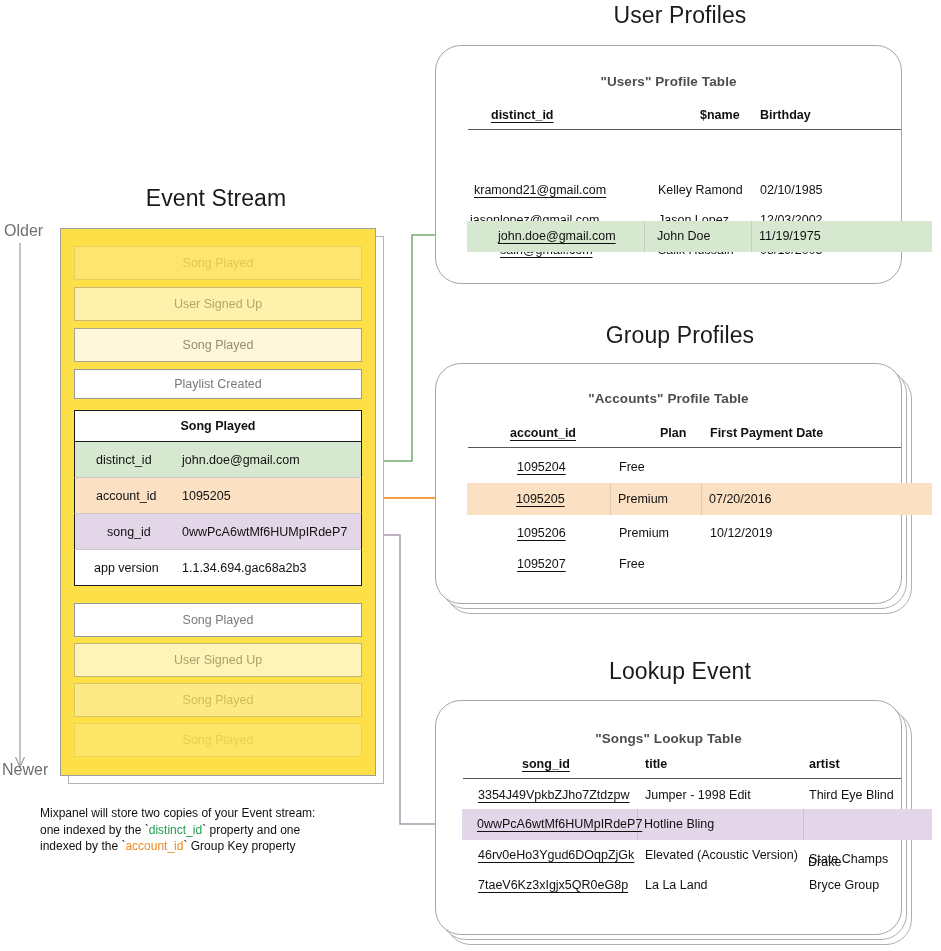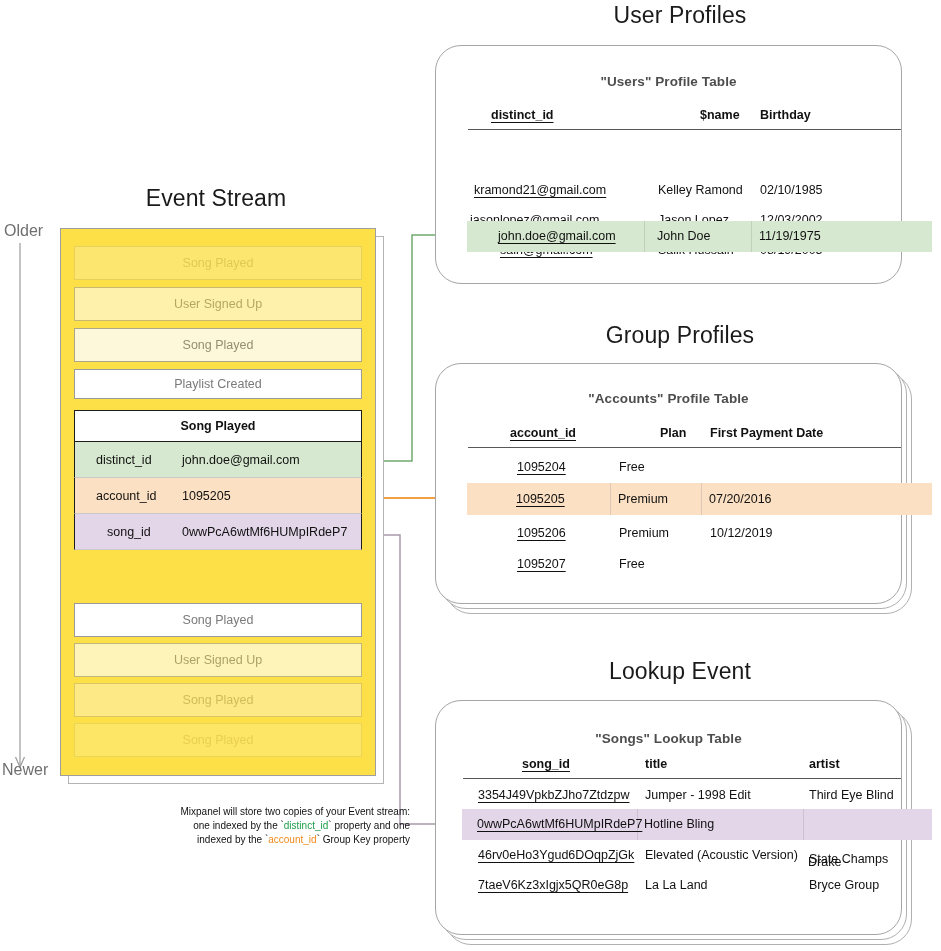--- a/index.html
+++ b/index.html
@@ -74,21 +74,21 @@
   .pkey{position:absolute;font-size:12.5px;color:#111;white-space:nowrap;}
   .pval{position:absolute;font-size:12.5px;color:#111;white-space:nowrap;}
 
   
   .axis-label{
     position:absolute;font-size:16px;color:#6f6f6f;white-space:nowrap;
   }
 
   
   .caption{
-    position:absolute;text-align:right;font-size:10px;line-height:1.38;
+    position:absolute;text-align:left;font-size:12px;line-height:1.38;
     color:#111;
   }
   .cap-green{color:#1e9e4a;}
   .cap-orange{color:#f08a1c;}
 
   svg.overlay{position:absolute;left:0;top:0;width:941px;height:951px;pointer-events:none;}
 </style>
 </head>
 <body>
 
@@ -139,20 +139,24 @@
     <div class="prow" style="left:13px;top:249px;width:288px;height:36px;background:#fbe0c3;">
       <div class="pkey" style="left:21px;top:11px;">account_id</div>
       <div class="pval" style="left:107px;top:11px;">1095205</div>
     </div>
 
     <div class="prow" style="left:13px;top:285px;width:288px;height:36px;background:#e3d6e9;">
       <div class="pkey" style="left:32px;top:11px;">song_id</div>
       <div class="pval" style="left:107px;top:11px;">0wwPcA6wtMf6HUMpIRdeP7</div>
     </div>
 
+    <div class="prow last" style="left:13px;top:321px;width:288px;height:36px;background:#ffffff;">
+      <div class="pkey" style="left:19px;top:11px;">app version</div>
+      <div class="pval" style="left:107px;top:11px;">1.1.34.694.gac68a2b3</div>
+    </div>
 
     <div class="ev" style="left:13px;top:374px;width:288px;height:34px;opacity:1;">Song Played</div>
     <div class="ev" style="left:13px;top:414px;width:288px;height:34px;opacity:.62;">User Signed Up</div>
     <div class="ev" style="left:13px;top:454px;width:288px;height:34px;opacity:.34;">Song Played</div>
     <div class="ev" style="left:13px;top:494px;width:288px;height:34px;opacity:.16;">Song Played</div>
   </div>
 </div>
 
 <div class="caption" style="left:40px;top:805px;width:370px;">
   <span>Mixpanel will store two copies of your Event stream:</span><br>

